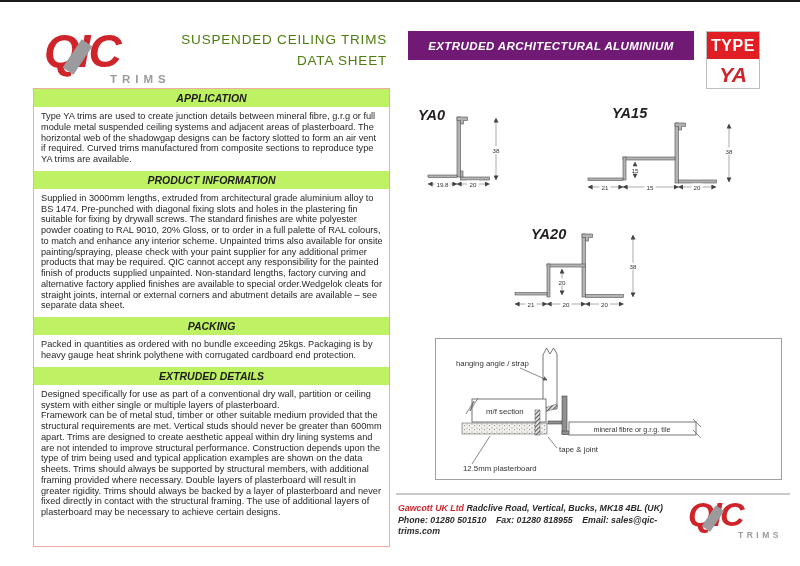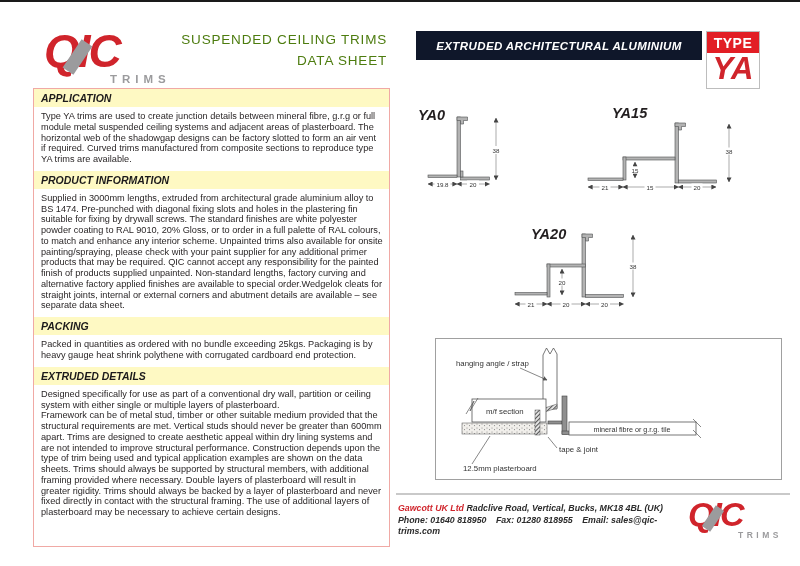--- a/index.html
+++ b/index.html
@@ -11,35 +11,35 @@
   .logo{position:absolute;}
   .logo .qic{font-weight:bold;font-style:italic;color:#d0242b;letter-spacing:-2px;line-height:1;display:block;}
   .logo .diag{position:absolute;background:#9b9b9d;transform:rotate(34deg);}
   .logo .trims{position:absolute;color:#9b9b9d;font-weight:bold;}
   .logo-hdr{left:44px;top:28px;width:150px;height:54px;}
   .logo-hdr .qic{font-size:46px;}
   .logo-hdr .diag{left:27px;top:12px;width:13px;height:34px;}
   .logo-hdr .trims{left:66px;top:45px;font-size:11.5px;letter-spacing:5px;}
   .doc-title{position:absolute;left:150px;top:29px;width:237px;text-align:right;
              color:#4d7c0f;font-size:13.5px;letter-spacing:0.8px;line-height:21px;}
-  .banner{position:absolute;left:408px;top:31px;width:286px;height:29px;background:#0f172a;
+  .banner{position:absolute;left:408px;top:31px;width:286px;height:29px;background:#701a75;
           color:#fff;font-style:italic;font-weight:bold;font-size:11.5px;letter-spacing:0.4px;
-          display:flex;align-items:center;justify-content:center;margin-left:8px;}
+          display:flex;align-items:center;justify-content:center;}
   .type-badge{position:absolute;left:706px;top:31px;width:54px;height:58px;background:#fff;
               border:1px solid #bdbdbd;box-sizing:border-box;text-align:center;}
-  .type-badge .tb-top{height:21px;background:#e21e25;color:#fff;font-weight:bold;font-size:14px;
+  .type-badge .tb-top{height:27px;background:#e21e25;color:#fff;font-weight:bold;font-size:16px;
                       display:flex;align-items:center;justify-content:center;letter-spacing:0.5px;}
-  .type-badge .tb-val{height:31px;color:#d0242b;font-weight:bold;font-style:italic;font-size:31px;
+  .type-badge .tb-val{height:31px;color:#d0242b;font-weight:bold;font-style:italic;font-size:21px;
                       display:flex;align-items:center;justify-content:center;}
 
   
   .panel{position:absolute;left:33px;top:88px;width:357px;height:459px;background:#fff;
          border:1px solid #f0a9a5;box-sizing:border-box;overflow:hidden;}
-  .sec-head{background:#fef9c3;font-weight:bold;font-style:italic;font-size:10.5px;color:#1c1a1b;
-            padding:3px 7px 3px 7px;margin-top:0;}
+  .sec-head{background:#bef264;font-weight:bold;font-style:italic;font-size:10.5px;color:#1c1a1b;
+            padding:3px 7px 3px 7px;margin-top:0;text-align:center;}
   .sec-body{font-size:9.2px;line-height:1.17;color:#2a2627;padding:4px 6px 6px 7px;
             white-space:pre-line;}
 
   
   .dg{position:absolute;}
   svg text{font-family:"Liberation Sans",sans-serif;}
   .dg-label{font-size:14.5px;font-weight:bold;font-style:italic;fill:#231f20;}
   .dim-line{stroke:#555;stroke-width:0.5;fill:none;}
   .dim-txt{font-size:6.2px;fill:#333;text-anchor:middle;}
   .profile{fill:#b3b3b3;stroke:#4f5052;stroke-width:0.6;}
@@ -231,21 +231,21 @@
     </svg>
   </div>
 
   <div class="footer-rule"></div>
   <div class="footer-text">
     <div>
       <span class="co">Gawcott UK Ltd</span>
       <span>Radclive Road, Vertical, Bucks, MK18 4BL (UK)</span>
     </div>
     <div>
-      <span>Phone: 01640 818950</span><span class="gap"></span>
+      <span>Phone: 01280 501510</span><span class="gap"></span>
       <span>Fax: 01280 818955</span><span class="gap"></span>
       <span>Email: sales@qic-trims.com</span>
     </div>
   </div>
   <div class="logo logo-ftr">
     <span class="qic">QIC</span>
     <span class="diag"></span>
     <span class="trims">TRIMS</span>
   </div>
 </div>

